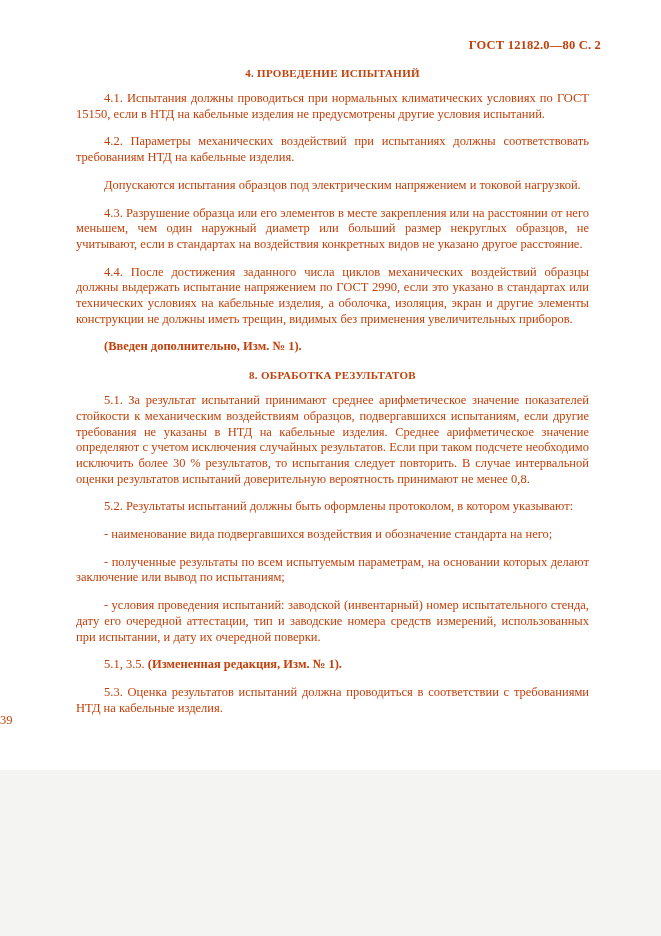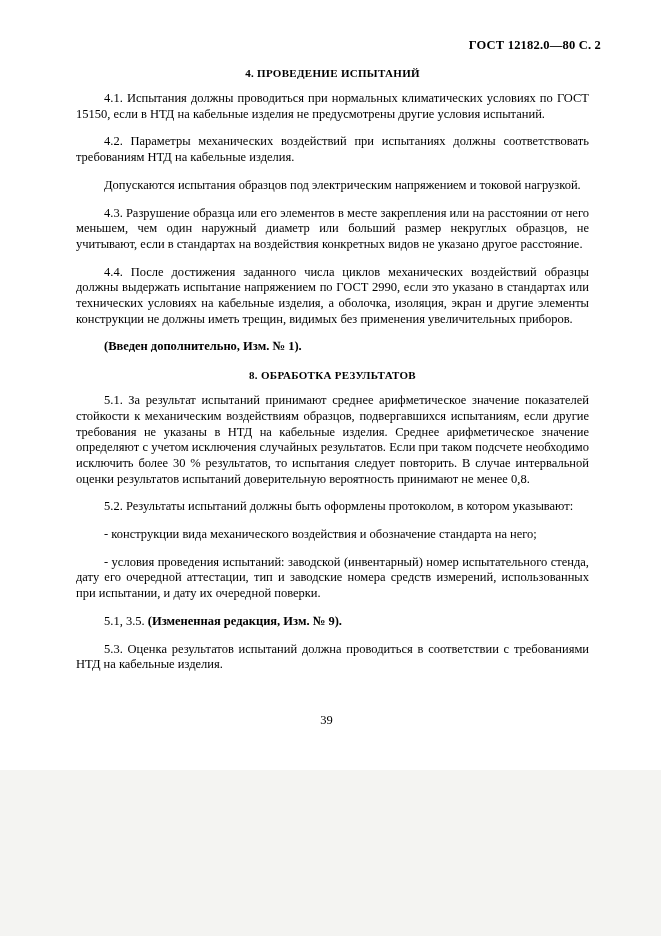--- a/index.html
+++ b/index.html
@@ -7,21 +7,21 @@
     width: 661px;
     height: 936px;
     background: #f4f4f2;
     font-family: "Liberation Serif", "DejaVu Serif", serif;
   }
   .page {
     position: relative;
     width: 661px;
     height: 770px;
     background: #ffffff;
-    color: #000000;
+    color: #c2410c;
     box-sizing: border-box;
     padding: 38px 60px 0 64px;
     overflow: hidden;
   }
   .header {
     text-align: right;
     font-weight: bold;
     font-size: 12.5px;
     letter-spacing: 0.2px;
     margin-bottom: 14px;
@@ -39,21 +39,20 @@
     line-height: 15.7px;
     text-align: justify;
     text-indent: 28px;
   }
   .bold { font-weight: bold; }
   .footer {
     position: absolute;
     left: 0;
     right: 8px;
     bottom: 42px;
-    text-align: center;
     font-size: 12.5px;
     margin-top: 6px;
   }
 </style>
 </head>
 <body>
 
 <div class="page">
 
   <div class="header">ГОСТ 12182.0—80 С. 2</div>
@@ -65,21 +64,22 @@
     <p class="para">Допускаются испытания образцов под электрическим напряжением и токовой нагрузкой.</p>
     <p class="para">4.3. Разрушение образца или его элементов в месте закрепления или на расстоянии от него меньшем, чем один наружный диаметр или больший размер некруглых образцов, не учитывают, если в стандартах на воздействия конкретных видов не указано другое расстояние.</p>
     <p class="para">4.4. После достижения заданного числа циклов механических воздействий образцы должны выдержать испытание напряжением по ГОСТ 2990, если это указано в стандартах или технических условиях на кабельные изделия, а оболочка, изоляция, экран и другие элементы конструкции не должны иметь трещин, видимых без применения увеличительных приборов.</p>
     <p class="para bold">(Введен дополнительно, Изм. № 1).</p>
   </div>
 
   <div class="section">
     <div class="title">8. ОБРАБОТКА РЕЗУЛЬТАТОВ</div>
     <p class="para">5.1. За результат испытаний принимают среднее арифметическое значение показателей стойкости к механическим воздействиям образцов, подвергавшихся испытаниям, если другие требования не указаны в НТД на кабельные изделия. Среднее арифметическое значение определяют с учетом исключения случайных результатов. Если при таком подсчете необходимо исключить более 30 % результатов, то испытания следует повторить. В случае интервальной оценки результатов испытаний доверительную вероятность принимают не менее 0,8.</p>
     <p class="para">5.2. Результаты испытаний должны быть оформлены протоколом, в котором указывают:</p>
-    <p class="para">- конструкции вида механического воздействия и обозначение стандарта на него;</p>
+    <p class="para">- наименование вида подвергавшихся воздействия и обозначение стандарта на него;</p>
+    <p class="para">- полученные результаты по всем испытуемым параметрам, на основании которых делают заключение или вывод по испытаниям;</p>
     <p class="para">- условия проведения испытаний: заводской (инвентарный) номер испытательного стенда, дату его очередной аттестации, тип и заводские номера средств измерений, использованных при испытании, и дату их очередной поверки.</p>
-    <p class="para"><span>5.1, 3.5. </span><span class="bold">(Измененная редакция, Изм. № 9).</span></p>
+    <p class="para"><span>5.1, 3.5. </span><span class="bold">(Измененная редакция, Изм. № 1).</span></p>
     <p class="para">5.3. Оценка результатов испытаний должна проводиться в соответствии с требованиями НТД на кабельные изделия.</p>
   </div>
 
   <div class="footer">39</div>
 
 </div>
 
 </body></html>

